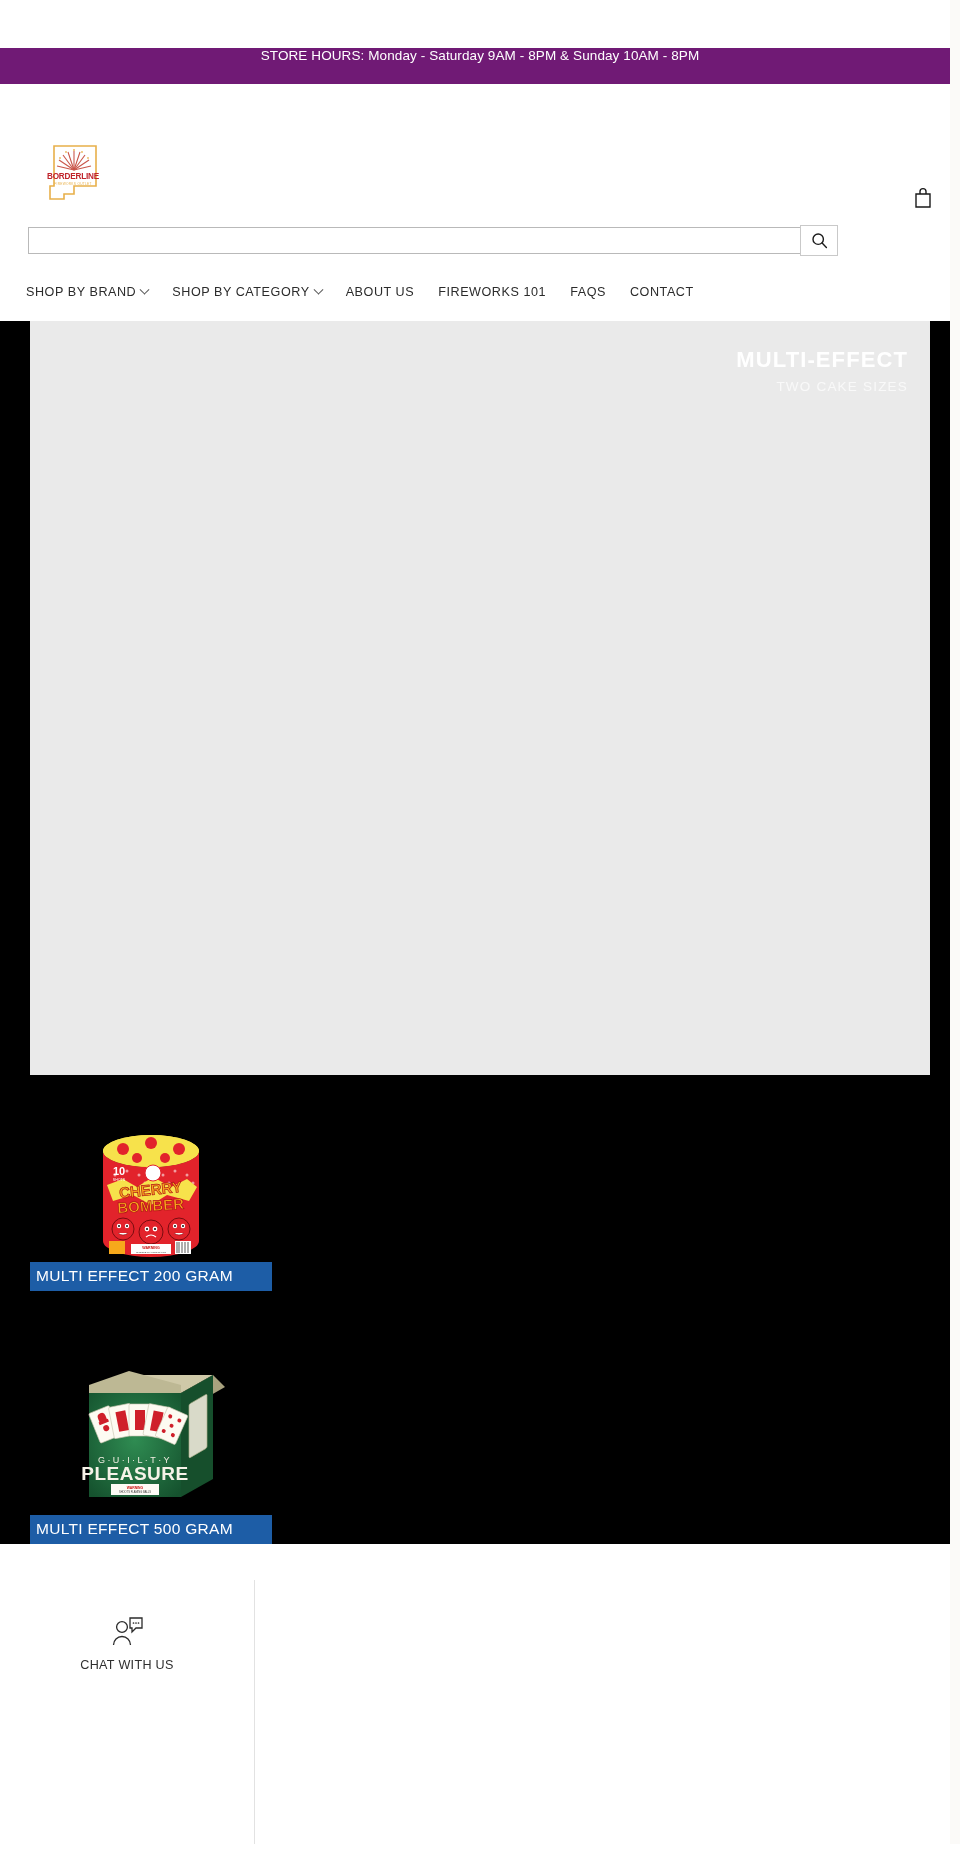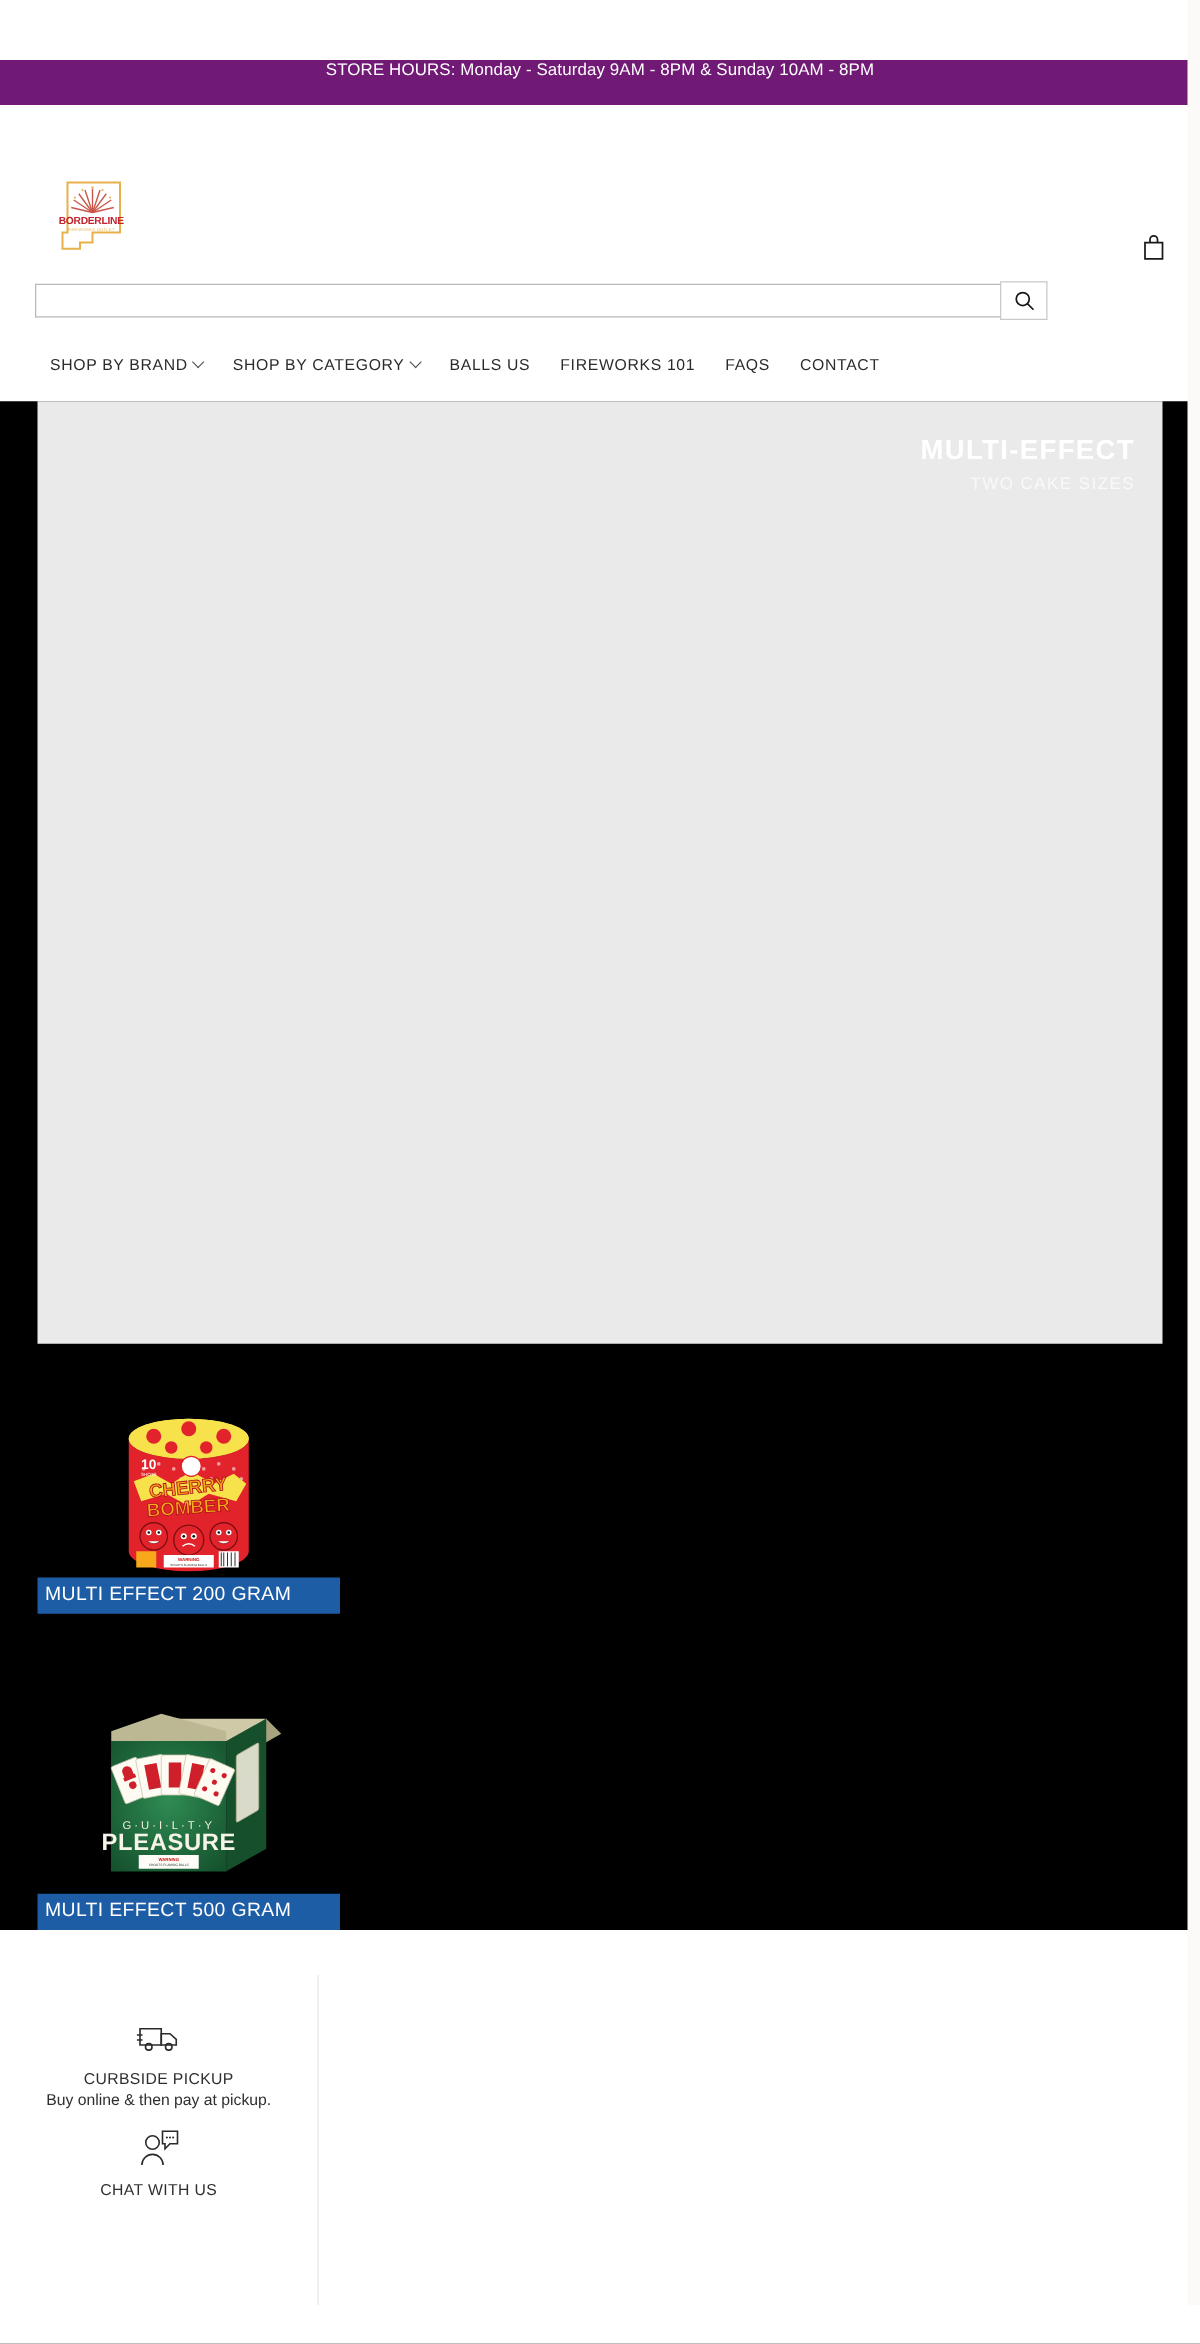--- a/index.html
+++ b/index.html
@@ -102,21 +102,21 @@
 
   
   .nav {
     position: absolute;
     left: 0;
     top: 191px;
     width: 100%;
     height: 34px;
     display: flex;
     align-items: center;
-    padding-left: 40px;
+    padding-left: 26px;
     gap: 0;
     background: #fff;
   }
   .nav-item {
     font-size: 12.6px;
     letter-spacing: .55px;
     color: #2b2b2b;
     text-decoration: none;
     padding: 6px 12px;
     display: flex;
@@ -298,21 +298,21 @@
     <nav class="nav">
       <a class="nav-item" href="#">
         <span>SHOP BY BRAND</span>
         <i class="caret"></i>
       </a>
       <a class="nav-item" href="#">
         <span>SHOP BY CATEGORY</span>
         <i class="caret"></i>
       </a>
       <a class="nav-item" href="#">
-        <span>BALLS US</span>
+        <span>ABOUT US</span>
       </a>
       <a class="nav-item" href="#">
         <span>FIREWORKS 101</span>
       </a>
       <a class="nav-item" href="#">
         <span>FAQS</span>
       </a>
       <a class="nav-item" href="#">
         <span>CONTACT</span>
       </a>
@@ -466,34 +466,20 @@
         </div>
         <div class="tile-caption">MULTI EFFECT 500 GRAM</div>
       </div>
 
     </div>
   </div>
 
   <div class="footer">
     <div class="footer-col">
 
-      <div class="f-block">
-        <div class="f-icon">
-          <svg width="36" height="28" viewBox="0 0 36 28">
-            <path d="M3 7 H20 V20 H3 Z" fill="none" stroke="#2b2b2b" stroke-width="1.3"></path>
-            <path d="M20 11 H27 L32 15.5 V20 H20 Z" fill="none" stroke="#2b2b2b" stroke-width="1.3"></path>
-            <circle cx="10" cy="21.5" r="2.6" fill="none" stroke="#2b2b2b" stroke-width="1.3"></circle>
-            <circle cx="26" cy="21.5" r="2.6" fill="none" stroke="#2b2b2b" stroke-width="1.3"></circle>
-            <line x1="0.5" y1="12" x2="5" y2="12" stroke="#2b2b2b" stroke-width="1.3"></line>
-            <line x1="0.5" y1="16" x2="5" y2="16" stroke="#2b2b2b" stroke-width="1.3"></line>
-          </svg>
-        </div>
-        <div class="f-title">CURBSIDE PICKUP</div>
-        <div class="f-sub">Buy online &amp; then pay at pickup.</div>
-      </div>
 
 
       <div class="f-block">
         <div class="f-icon">
           <svg width="34" height="30" viewBox="0 0 34 30">
             <circle cx="12" cy="11" r="5.4" fill="none" stroke="#2b2b2b" stroke-width="1.3"></circle>
             <path d="M3.5 29 A8.5 8.5 0 0 1 20.5 29" fill="none" stroke="#2b2b2b" stroke-width="1.3"></path>
             <path d="M20 2 H32 V12 H26 L22 16 V12 H20 Z" fill="#fff" stroke="#2b2b2b" stroke-width="1.3"></path>
             <g fill="#2b2b2b">
               <circle cx="23.5" cy="7" r="0.85"></circle>

